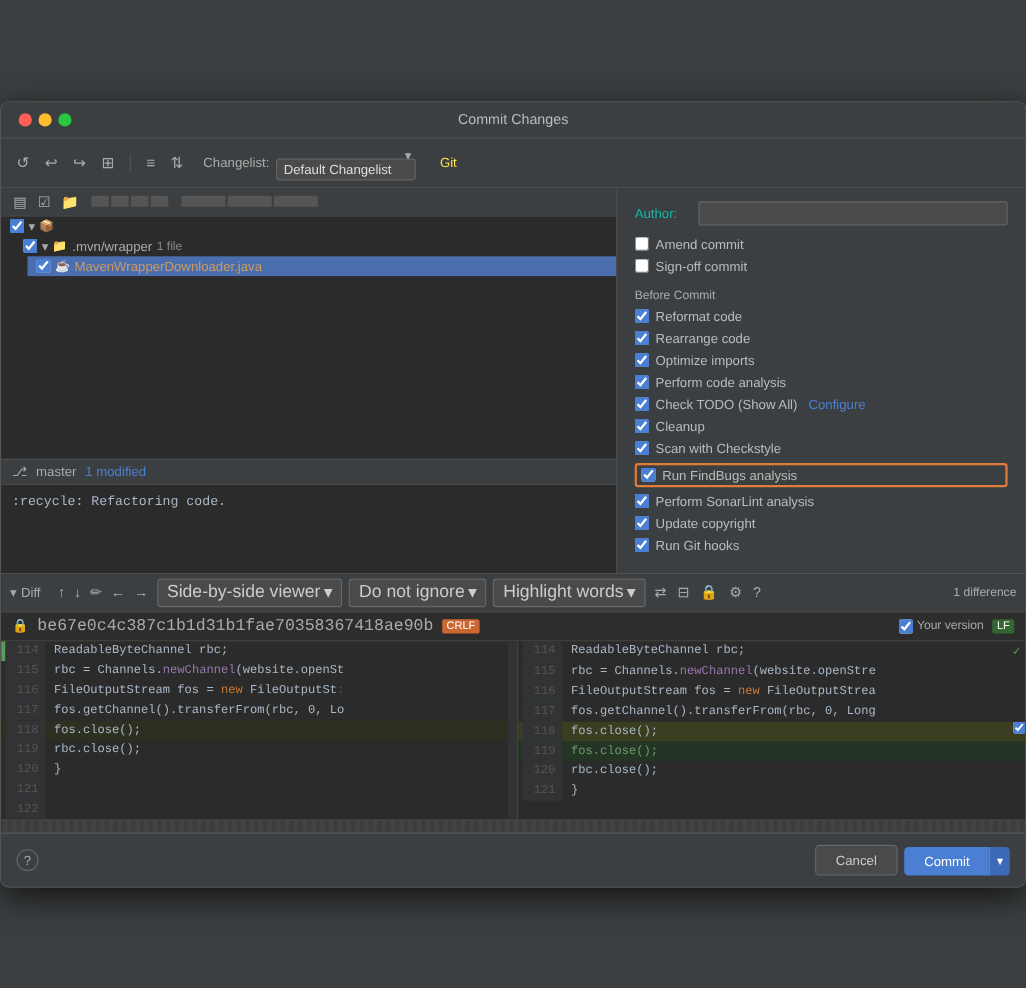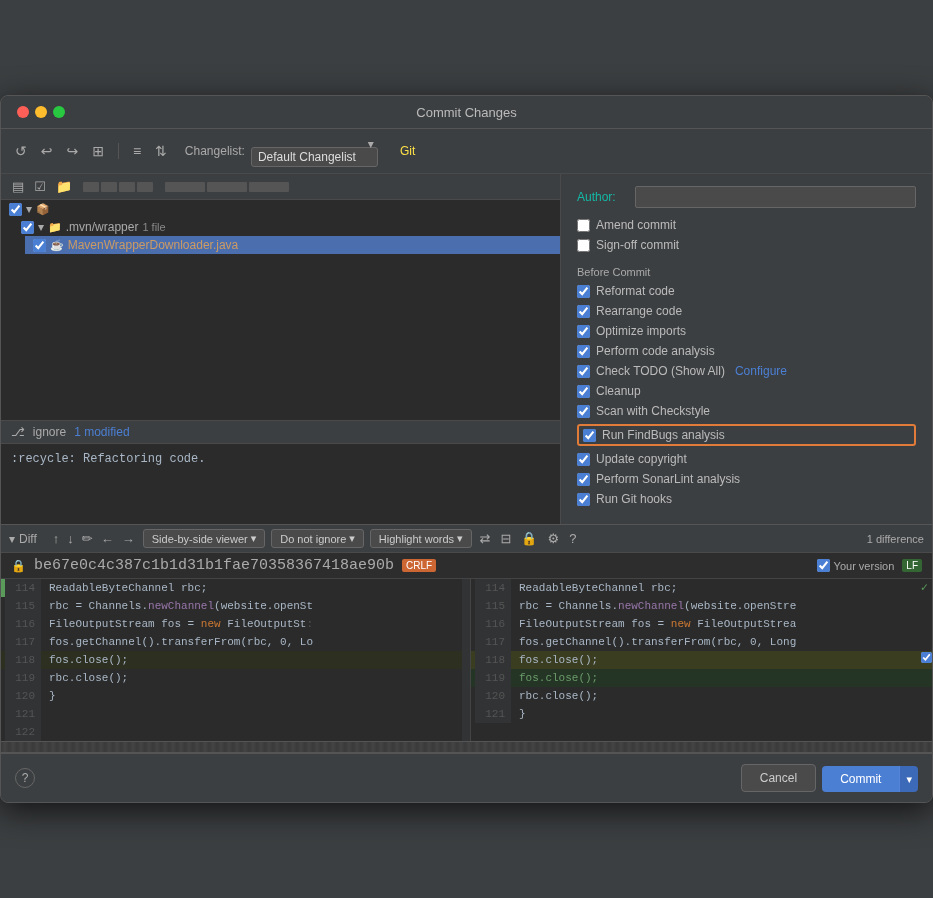--- a/index.html
+++ b/index.html
@@ -228,21 +228,21 @@
       gap: 4px;
       color: #aaa;
       font-size: 12px;
     }
     .diff-toolbar-btn {
       background: #4a4a4a;
       color: #ccc;
       border: 1px solid #666;
       border-radius: 3px;
       padding: 2px 8px;
-      font-size: 11px;
+      font-size: 16px;
       cursor: pointer;
       display: flex;
       align-items: center;
       gap: 3px;
     }
     .diff-toolbar-icon { color: #aaa; font-size: 13px; cursor: pointer; padding: 2px; }
     .diff-count { margin-left: auto; color: #aaa; font-size: 11px; }
 
     .diff-files-bar {
       display: flex;
@@ -431,21 +431,21 @@
         </div>
         <div class="tree-row tree-indent2 selected">
           <input type="checkbox" class="tree-checkbox" checked="" style="">
           <span style="color:#cc9b63;font-size:11px;margin-right:4px;">☕</span>
           <span class="file-name">MavenWrapperDownloader.java</span>
         </div>
       </div>
 
       <div class="status-bar-left">
         <span class="branch-icon">⎇</span>
-        <span class="branch-name">ignore</span>
+        <span class="branch-name">master</span>
         <span class="modified-count">1 modified</span>
       </div>
 
       <div class="commit-message-section">
         <textarea class="commit-msg-textarea" rows="4" style="">:recycle: Refactoring code.</textarea>
       </div>
     </div>
 
     <div class="right-panel">
 
@@ -495,25 +495,25 @@
         <input type="checkbox" class="cb" checked="" style="">
         <span class="cb-label">Scan with Checkstyle</span>
       </div>
 
       <div class="checkbox-row highlighted">
         <input type="checkbox" class="cb" checked="" style="">
         <span class="cb-label">Run FindBugs analysis</span>
       </div>
       <div class="checkbox-row">
         <input type="checkbox" class="cb" checked="" style="">
+        <span class="cb-label">Perform SonarLint analysis</span>
+      </div>
+      <div class="checkbox-row">
+        <input type="checkbox" class="cb" checked="" style="">
         <span class="cb-label">Update copyright</span>
-      </div>
-      <div class="checkbox-row">
-        <input type="checkbox" class="cb" checked="" style="">
-        <span class="cb-label">Perform SonarLint analysis</span>
       </div>
       <div class="checkbox-row">
         <input type="checkbox" class="cb" checked="" style="">
         <span class="cb-label">Run Git hooks</span>
       </div>
     </div>
   </div>
 
   <div class="diff-section">
 

